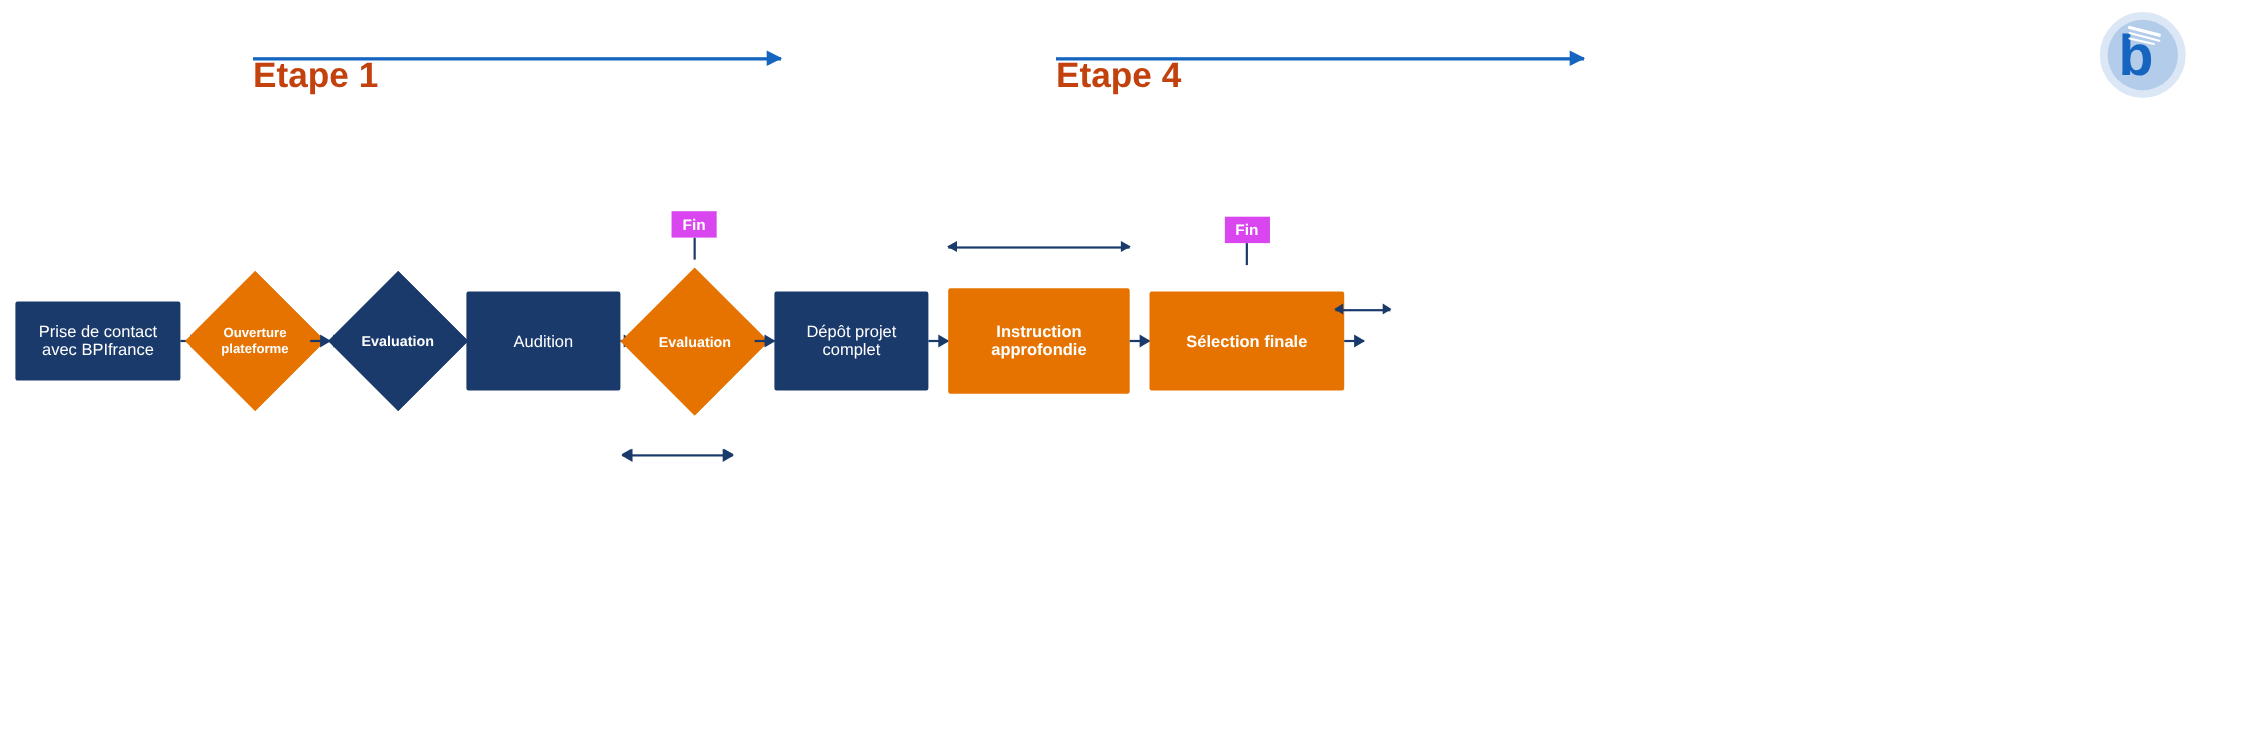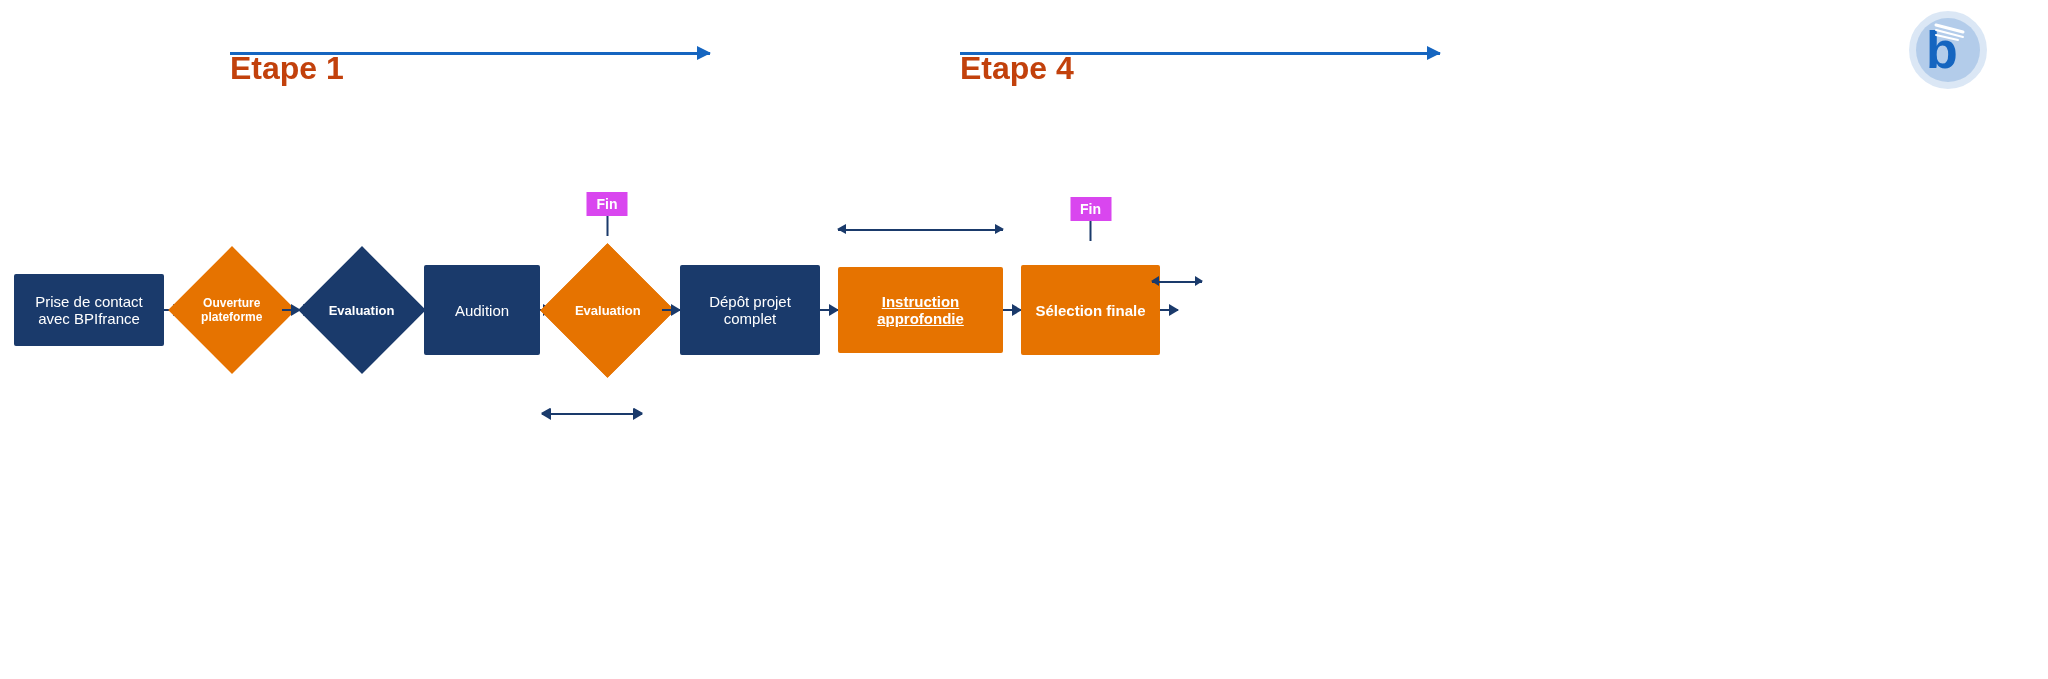--- a/index.html
+++ b/index.html
@@ -214,21 +214,21 @@
   <div class="diamond-wrapper" style="width:100px; height:100px; flex-shrink:0;">
     <div class="diamond diamond-blue" style="width:90px; height:90px;">
       <div class="diamond-text" style="font-size:13px;">Evaluation</div>
     </div>
   </div>
 
   <div style="width:12px; flex-shrink:0;">
     <div class="arrow-h" style="width:12px;"></div>
   </div>
 
-  <div class="box-blue" style="width:116px; height:90px;">
+  <div class="box-blue" style="width:140px; height:90px;">
     <span>Audition</span>
   </div>
 
   <div style="width:12px; flex-shrink:0;">
     <div class="arrow-h" style="width:12px;"></div>
   </div>
 
   <div class="diamond-wrapper" style="width:110px; height:100px; flex-shrink:0; position:relative;">
 
     <div style="position:absolute; top:-68px; left:50%; transform:translateX(-50%); display:flex; flex-direction:column; align-items:center;">
@@ -260,36 +260,36 @@
   </div>
 
   <div style="position:relative; flex-shrink:0;">
 
     <div style="position:absolute; top:-38px; left:0; width:100%; display:flex; justify-content:center;">
       <div style="width:220px; height:2px; background:#1a3a6b; position:relative;">
         <span style="position:absolute; left:-1px; top:-5px; border-right:9px solid #1a3a6b; border-top:5px solid transparent; border-bottom:5px solid transparent;"></span>
         <span style="position:absolute; right:-1px; top:-5px; border-left:9px solid #1a3a6b; border-top:5px solid transparent; border-bottom:5px solid transparent;"></span>
       </div>
     </div>
-    <div class="box-orange" style="width:165px; height:86px;text-decoration:underline;">
+    <div class="box-orange" style="width:165px; height:96px;">
       <span>Instruction approfondie</span>
     </div>
   </div>
 
   <div style="width:18px; flex-shrink:0;">
     <div class="arrow-h" style="width:18px;"></div>
   </div>
 
   <div style="position:relative; flex-shrink:0;">
 
     <div style="position:absolute; top:-68px; left:50%; transform:translateX(-50%); display:flex; flex-direction:column; align-items:center;">
       <div class="fin-box" style="position:relative; top:0; left:0; transform:none;">Fin</div>
       <div style="width:2px; height:20px; background:#1a3a6b;"></div>
     </div>
-    <div class="box-orange" style="width:139px; height:90px;">
+    <div class="box-orange" style="width:177px; height:90px;">
       <span>Sélection finale</span>
     </div>
   </div>
 
   <div style="width:18px; flex-shrink:0; position:relative;">
     <div class="arrow-h" style="width:18px;"></div>
 
     <div style="position:absolute; top:-28px; left:-8px; width:50px; height:2px; background:#1a3a6b;">
       <span style="position:absolute; left:-1px; top:-5px; border-right:8px solid #1a3a6b; border-top:5px solid transparent; border-bottom:5px solid transparent;"></span>
       <span style="position:absolute; right:-1px; top:-5px; border-left:8px solid #1a3a6b; border-top:5px solid transparent; border-bottom:5px solid transparent;"></span>

